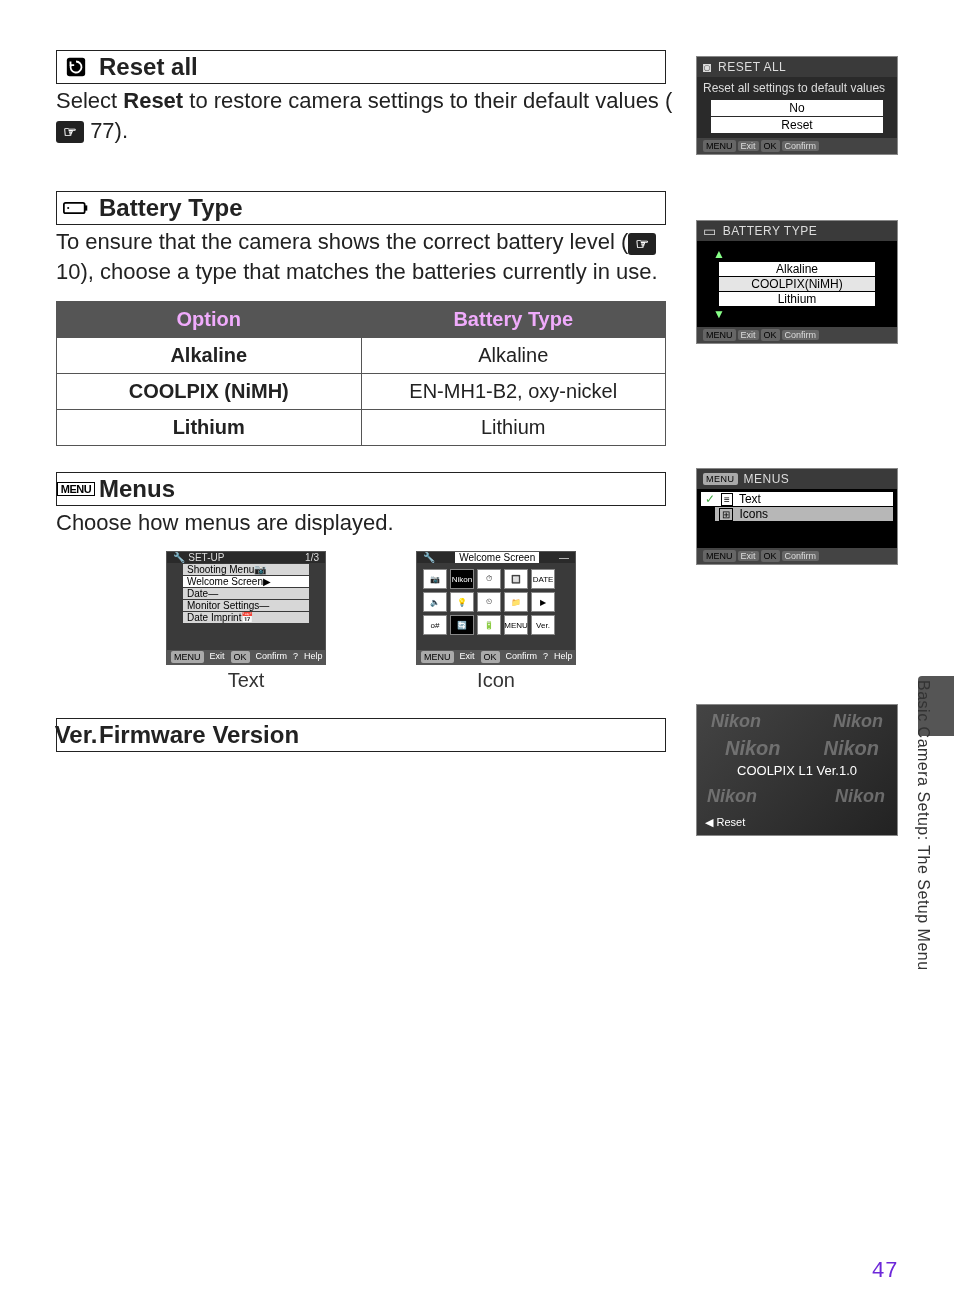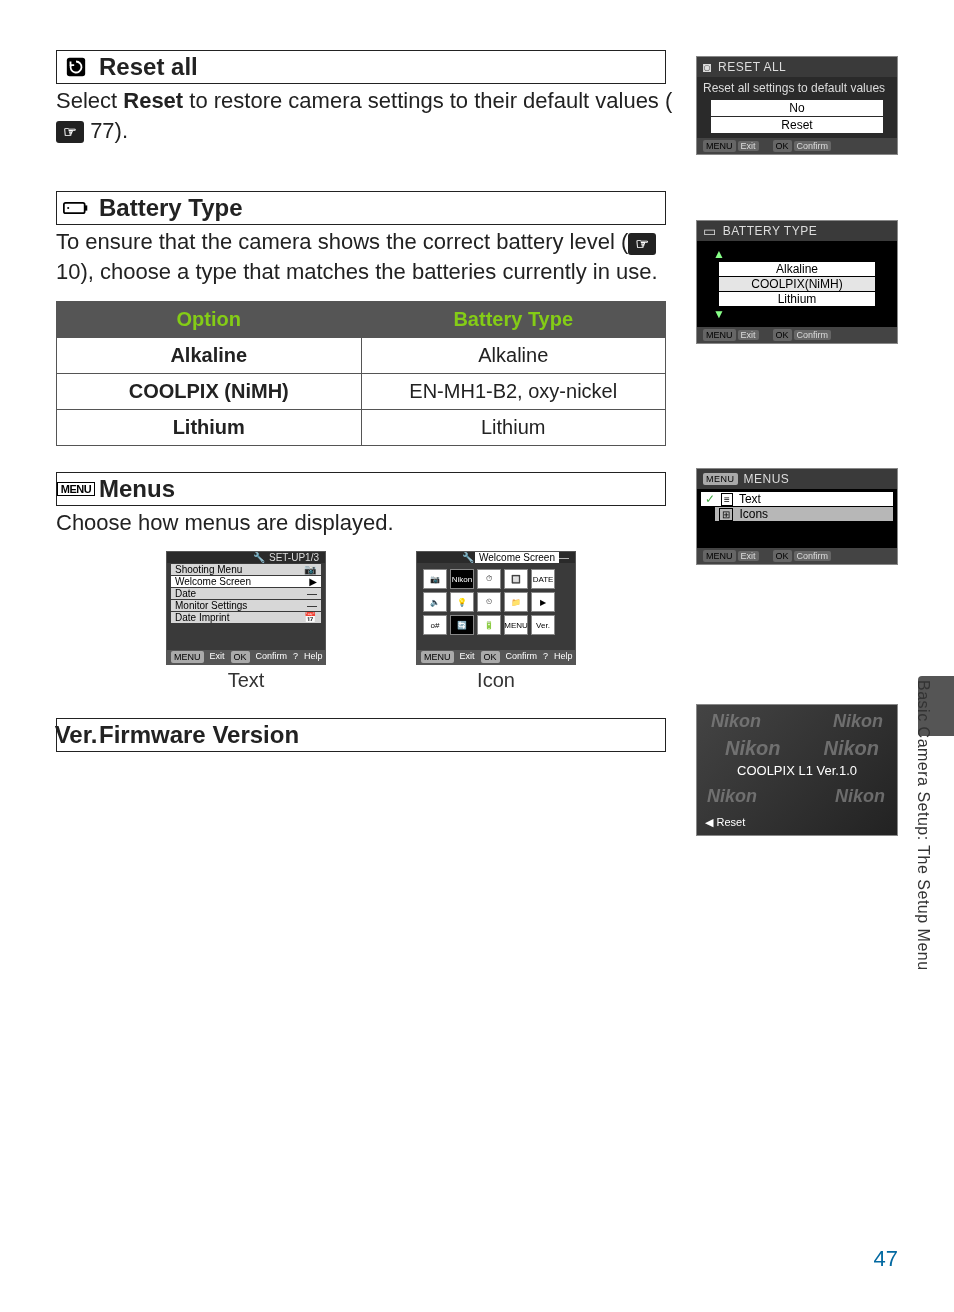--- a/index.html
+++ b/index.html
@@ -8,53 +8,53 @@
   .sec-header{border:1px solid #222;padding:2px 6px;display:flex;align-items:center;gap:10px;font-size:24px;font-weight:bold;margin-bottom:2px;width:610px;box-sizing:border-box;}
   .sec-header .icon{width:26px;height:22px;display:inline-flex;align-items:center;justify-content:center;}
   .sec-body{font-size:22px;font-weight:300;line-height:1.35;width:620px;}
   .sec-body b{font-weight:bold;}
   .ref-icon{display:inline-block;width:28px;height:22px;background:#222;color:#fff;border-radius:3px;vertical-align:middle;font-size:15px;text-align:center;line-height:22px;font-weight:bold;}
   
   .thumb{position:absolute;right:56px;width:200px;border:1px solid #888;background:#2a2a2a;color:#ddd;font-size:12px;font-family:Arial,sans-serif;}
   .thumb .t-title{background:#3a3a3a;padding:3px 6px;display:flex;align-items:center;gap:6px;font-size:12px;letter-spacing:0.5px;}
   .thumb .t-body{padding:4px 6px 2px;font-size:12px;}
   .thumb .t-row{background:#fff;color:#000;padding:1px 4px;margin:1px 14px;text-align:center;font-size:12px;}
-  .thumb .t-foot{background:#444;display:flex;gap:12px;padding:2px 6px;font-size:10px;justify-content:flex-start;}
+  .thumb .t-foot{background:#444;display:flex;padding:2px 6px;font-size:10px;justify-content:flex-start;}
   .thumb .t-foot span{background:#666;padding:0 3px;border-radius:2px;margin-right:2px;font-size:9px;}
   .pill{display:inline-block;background:#aaa;color:#000;font-size:9px;padding:0 3px;border-radius:2px;line-height:12px;}
   
   .thumb .bt-list{background:#000;padding:6px 4px;}
   .thumb .bt-list .arrow{color:#8f8;font-size:12px;text-align:left;padding-left:12px;}
   .thumb .bt-list .opt{background:#fff;color:#000;margin:1px 18px;padding:0 2px;font-size:12px;text-align:center;}
   .thumb .bt-list .opt.sel{background:#e5e5e5;}
   
   table.btable{border-collapse:collapse;width:610px;margin-top:14px;font-size:20px;}
-  table.btable th{background:#555;color:#84cc16;font-weight:bold;padding:6px 4px;border:1px solid #555;margin-top:12px;}
+  table.btable th{background:#555;color:#f0abfc;font-weight:bold;padding:6px 4px;border:1px solid #555;margin-top:12px;}
   table.btable td{border:1px solid #555;padding:6px 4px;text-align:center;}
   table.btable td.opt{font-weight:bold;}
   
   .menus-figs{display:flex;gap:90px;margin:14px 0 6px 110px;}
   .mini{width:160px;}
   .mini .mini-box{height:112px;border:1px solid #555;background:#3a3a3a;color:#ddd;font-size:10px;position:relative;overflow:hidden;}
   .mini .cap{text-align:center;font-size:20px;font-weight:300;margin-top:4px;color:#333;}
-  .mini .mb-head{background:#2a2a2a;display:flex;justify-content:flex-end;padding:0 6px;font-size:10px;}
-  .mini .mb-row{background:#d7d7d7;color:#000;margin:1px 4px;padding:0 4px;font-size:10px;display:flex;justify-content:space-between;}
+  .mini .mb-head{background:#2a2a2a;display:flex;justify-content:space-between;padding:0 6px;font-size:10px;}
+  .mini .mb-row{background:#d7d7d7;color:#000;margin:1px 16px;padding:0 4px;font-size:10px;display:flex;justify-content:flex-start;}
   .mini .mb-row.sel{background:#fff;}
   .mini .mb-foot{position:absolute;left:0;right:0;bottom:0;background:#555;font-size:9px;padding:1px 4px;display:flex;gap:6px;color:#fff;}
   .mini .iconrow{display:flex;flex-wrap:wrap;gap:3px;padding:6px;}
   .mini .iconrow .cell{width:22px;height:18px;border:1px solid #888;background:#fff;display:flex;align-items:center;justify-content:center;font-size:8px;color:#000;}
   
   .fw-thumb{position:absolute;right:56px;width:200px;height:130px;border:1px solid #888;background:linear-gradient(135deg,#444,#222);color:#ccc;overflow:hidden;}
   .fw-thumb .brand{position:absolute;font-style:italic;font-weight:bold;color:#888;font-size:18px;opacity:.7;}
   .fw-thumb .ver{position:absolute;left:0;right:0;top:58px;text-align:center;font-size:13px;color:#fff;}
   .fw-thumb .back{position:absolute;left:8px;bottom:6px;font-size:11px;color:#fff;}
   
   .side-tab{position:absolute;right:20px;top:680px;width:22px;height:360px;writing-mode:vertical-rl;text-orientation:mixed;font-size:16px;color:#333;letter-spacing:0.5px;display:flex;align-items:center;justify-content:flex-start;}
   .side-marker{position:absolute;right:0;top:676px;width:36px;height:60px;background:#555;border-radius:4px 0 0 4px;}
-  .page-num{position:absolute;right:56px;bottom:40px;font-size:22px;color:#0369a1;}
+  .page-num{position:absolute;right:56px;bottom:28px;font-size:22px;color:#6d28d9;font-family:Liberation Mono, monospace;}
   .tiny-icon{font-size:14px;line-height:1;}
   .menu-badge{display:inline-block;border:1px solid #000;background:#fff;color:#000;font-size:11px;font-weight:bold;padding:0 3px;letter-spacing:-0.5px;}
   .ver-label{font-weight:bold;}
 </style>
 </head>
 <body>
 
 <div class="page">
 
   <div class="section" style="margin-top:0">

